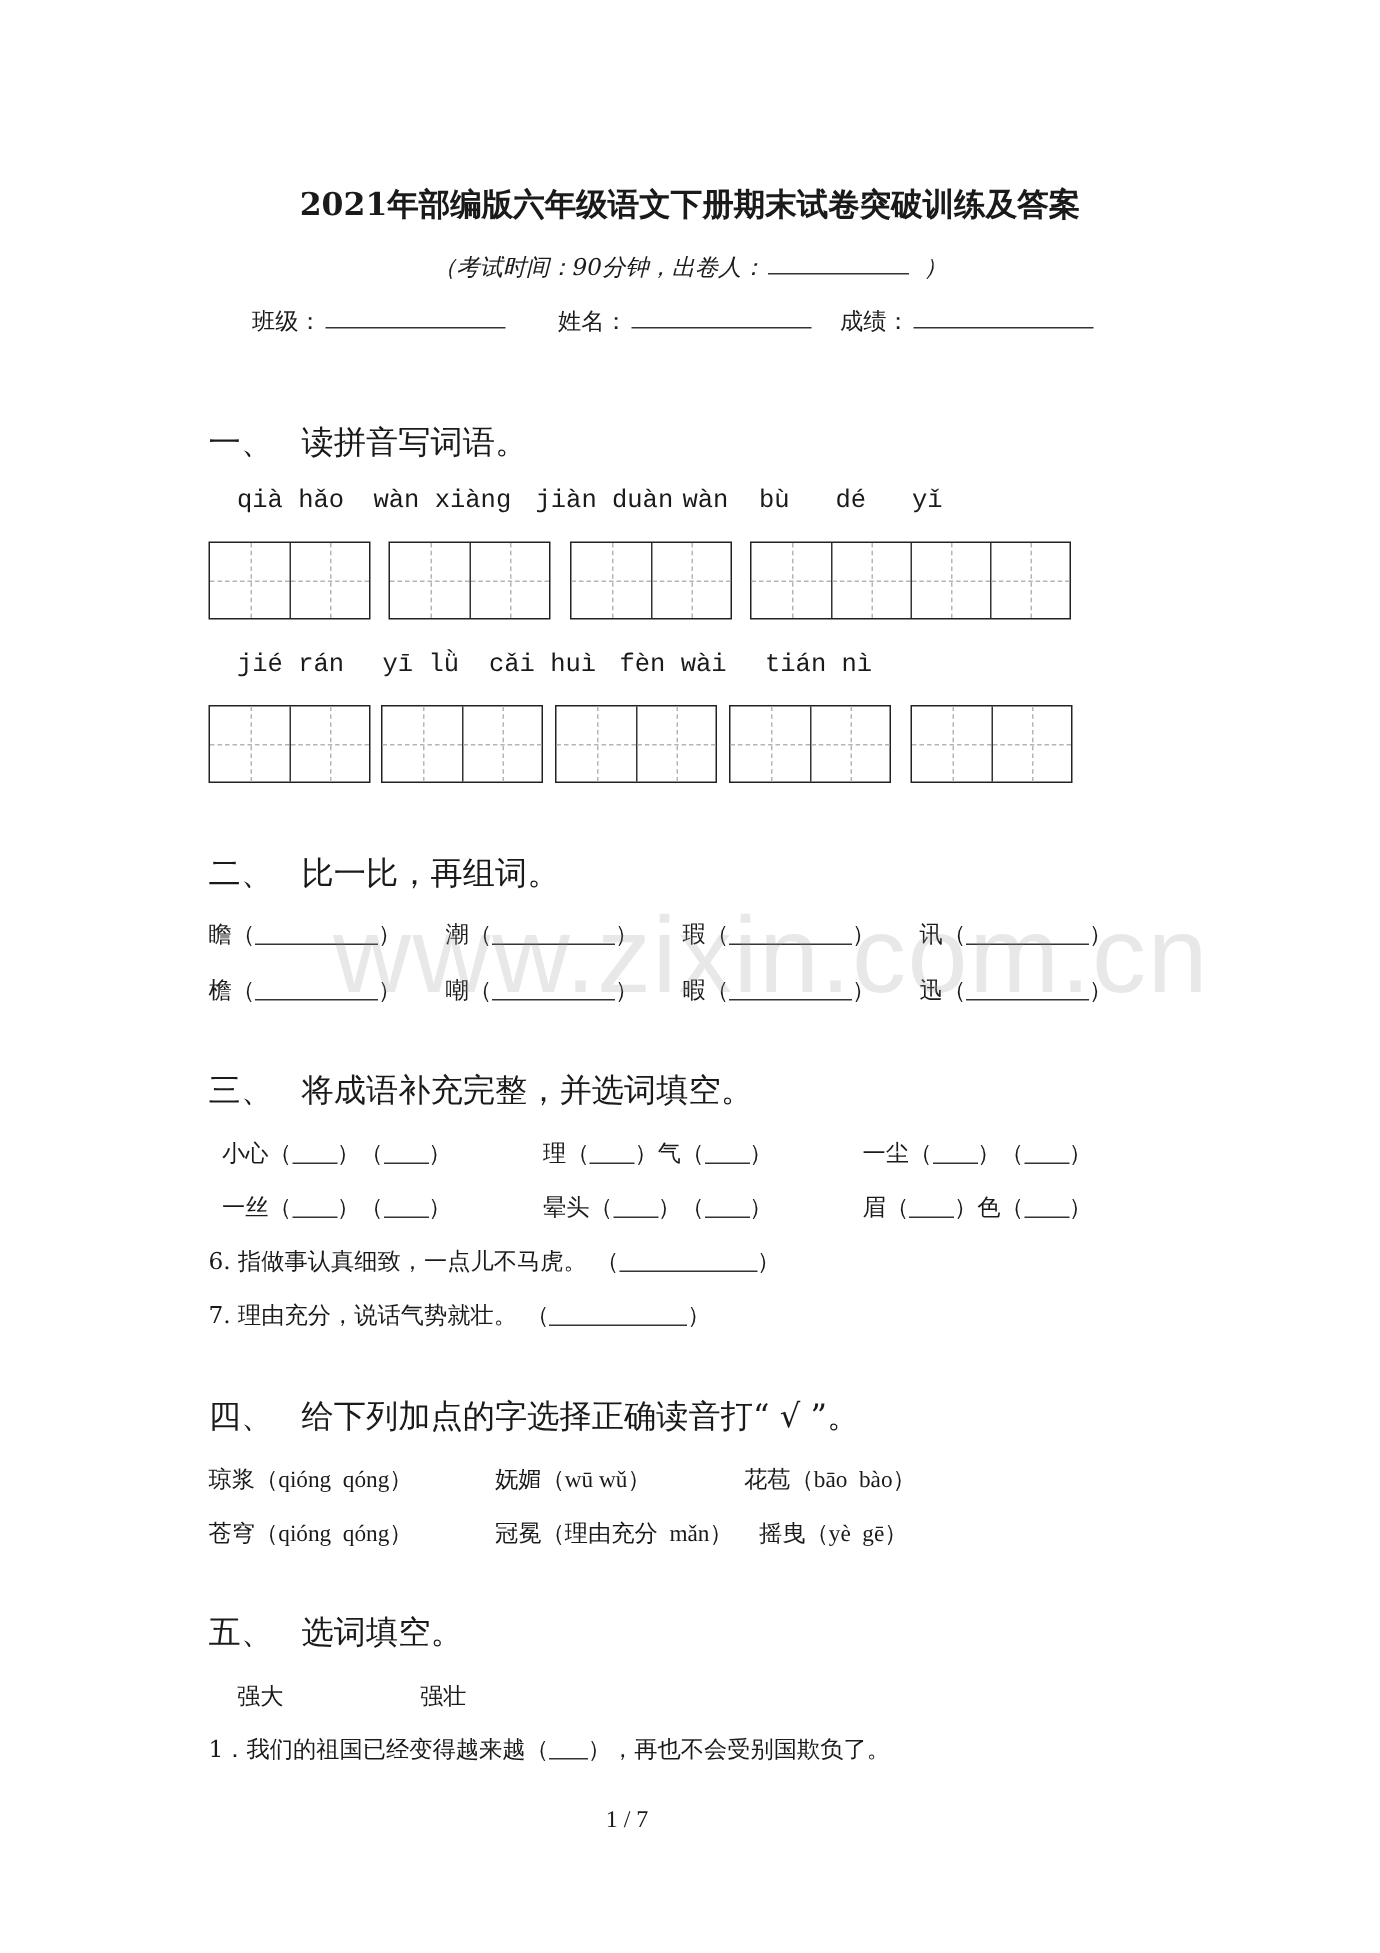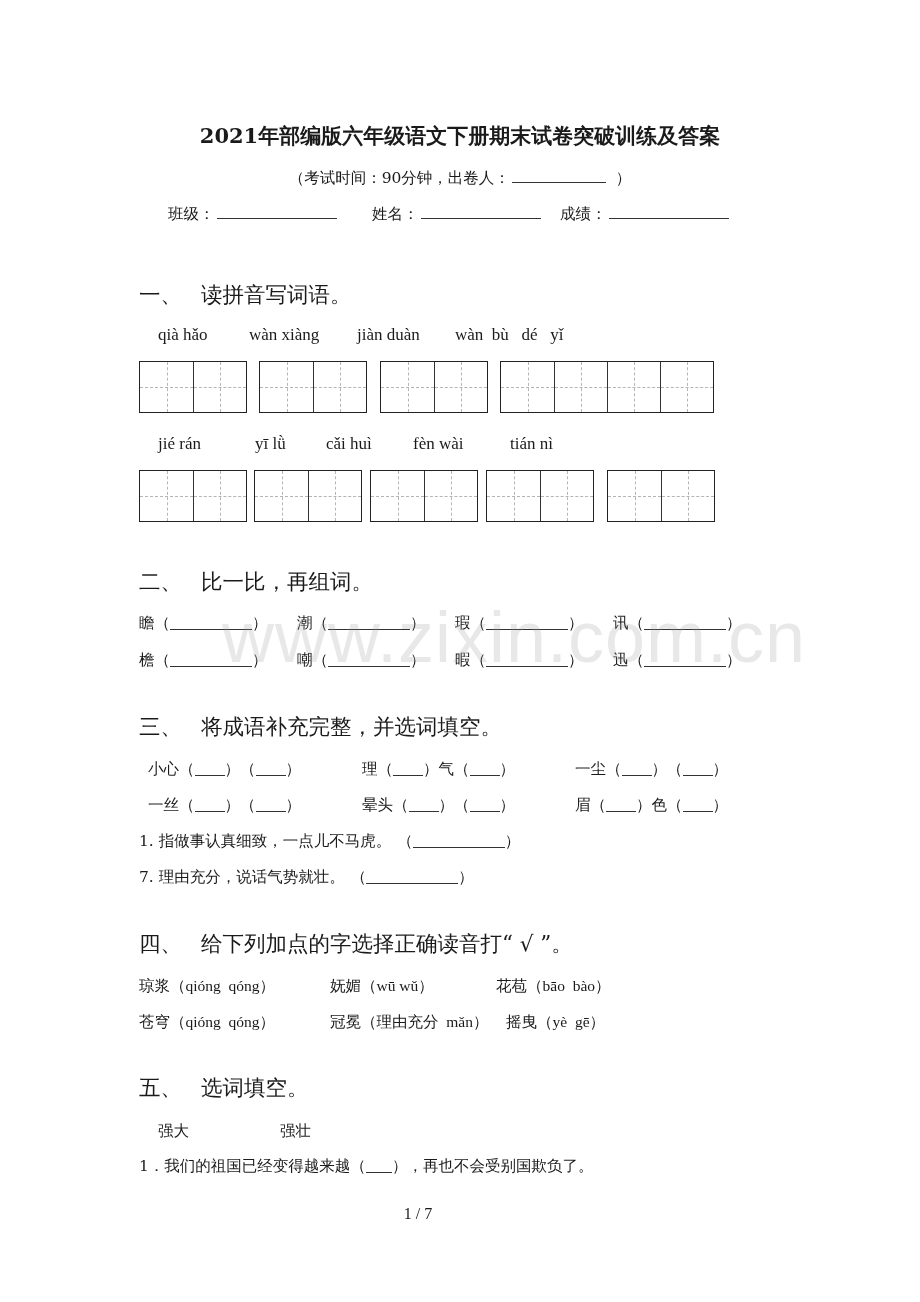--- a/index.html
+++ b/index.html
@@ -1,25 +1,25 @@
 <!DOCTYPE html>
 <html><head>
   <meta charset="utf-8">
   <style>
     html, body { margin: 0; padding: 0; background: #ffffff; }
     body { width: 920px; height: 1302px; position: relative; overflow: hidden;
            font-family: "DejaVu Serif", "Liberation Serif", serif; color: #1a1a1a; }
     .abs { position: absolute; white-space: nowrap; }
     .title { left: 0; width: 920px; text-align: center; top: 122px; font-size: 21px; font-weight: bold; }
-    .subtitle { left: 0; width: 920px; text-align: center; top: 168px; font-size: 15.5px; }
+    .subtitle { left: 0; width: 920px; text-align: center; top: 168px; font-size: 15.5px; font-style: italic; }
     .fill-line { display: inline-block; border-bottom: 1px solid #333; vertical-align: baseline; height: 1px; margin: 0 2px; }
     .meta { top: 204px; font-size: 15.5px; text-align: right; }
     .sec { font-size: 21.5px; }
     .sec .num { display: inline-block; width: 62px; }
-    .pinyin { font-family: Liberation Serif, serif; font-size: 17px; top: 325px; }
+    .pinyin { font-family: Liberation Mono, monospace; font-size: 17px; top: 325px; }
     .grid { position: absolute; height: 52px; border: 1.5px solid #222; box-sizing: border-box; display: flex; }
     .cell { width: 53px; height: 100%; position: relative; box-sizing: border-box; }
     .cell + .cell { border-left: 1.5px solid #333; }
     .cell::before { content: ""; position: absolute; left: 50%; top: 0; bottom: 0; border-left: 1px dashed #b5b5b5; }
     .cell::after { content: ""; position: absolute; top: 50%; left: 0; right: 0; border-top: 1px dashed #b5b5b5; }
     .row-text { font-size: 15.5px; }
     .blank { display: inline-block; border-bottom: 1px solid #333; height: 14px; vertical-align: -2px; }
     .watermark { position: absolute; left: 222px; top: 596px; font-family: "Liberation Sans", "DejaVu Sans", sans-serif;
                  font-size: 72px; color: rgba(150,150,150,0.22); letter-spacing: 1px; pointer-events: none; }
     .pager { left: 0; width: 836px; text-align: center; top: 1205px; font-size: 16px; font-family: "Liberation Serif", serif; }
@@ -118,21 +118,21 @@
 </div>
 
 <div class="abs row-text" style="left:148px; top:759px"><span>小心</span><span>（</span><span class="blank" style="width:30px"></span><span>）</span><span>（</span><span class="blank" style="width:30px"></span><span>）</span></div>
 <div class="abs row-text" style="left:362px; top:759px"><span>理</span><span>（</span><span class="blank" style="width:30px"></span><span>）</span><span>气</span><span>（</span><span class="blank" style="width:30px"></span><span>）</span></div>
 <div class="abs row-text" style="left:575px; top:759px"><span>一尘</span><span>（</span><span class="blank" style="width:30px"></span><span>）</span><span>（</span><span class="blank" style="width:30px"></span><span>）</span></div>
 
 <div class="abs row-text" style="left:148px; top:795px"><span>一丝</span><span>（</span><span class="blank" style="width:30px"></span><span>）</span><span>（</span><span class="blank" style="width:30px"></span><span>）</span></div>
 <div class="abs row-text" style="left:362px; top:795px"><span>晕头</span><span>（</span><span class="blank" style="width:30px"></span><span>）</span><span>（</span><span class="blank" style="width:30px"></span><span>）</span></div>
 <div class="abs row-text" style="left:575px; top:795px"><span>眉</span><span>（</span><span class="blank" style="width:30px"></span><span>）</span><span>色</span><span>（</span><span class="blank" style="width:30px"></span><span>）</span></div>
 
-<div class="abs row-text" style="left:139px; top:831px"><span>1. 指做事认真细致，一点儿不马虎。</span><span style="margin-left:6px">（</span><span class="blank" style="width:92px"></span><span>）</span></div>
+<div class="abs row-text" style="left:139px; top:831px"><span>6. 指做事认真细致，一点儿不马虎。</span><span style="margin-left:6px">（</span><span class="blank" style="width:92px"></span><span>）</span></div>
 <div class="abs row-text" style="left:139px; top:867px"><span>7. 理由充分，说话气势就壮。</span><span style="margin-left:6px">（</span><span class="blank" style="width:92px"></span><span>）</span></div>
 
 <div class="abs sec" style="left:139px; top:929px">
   <span class="num">四、</span><span>给下列加点的字选择正确读音打“ √ ”。</span>
 </div>
 
 <div class="abs row-text" style="left:139px; top:976px"><span>琼浆</span><span class="py" style="white-space:pre">（qióng  qóng）</span></div>
 <div class="abs row-text" style="left:330px; top:976px"><span>妩媚</span><span class="py" style="white-space:pre">（wū wǔ）</span></div>
 <div class="abs row-text" style="left:496px; top:976px"><span>花苞</span><span class="py" style="white-space:pre">（bāo  bào）</span></div>
 

